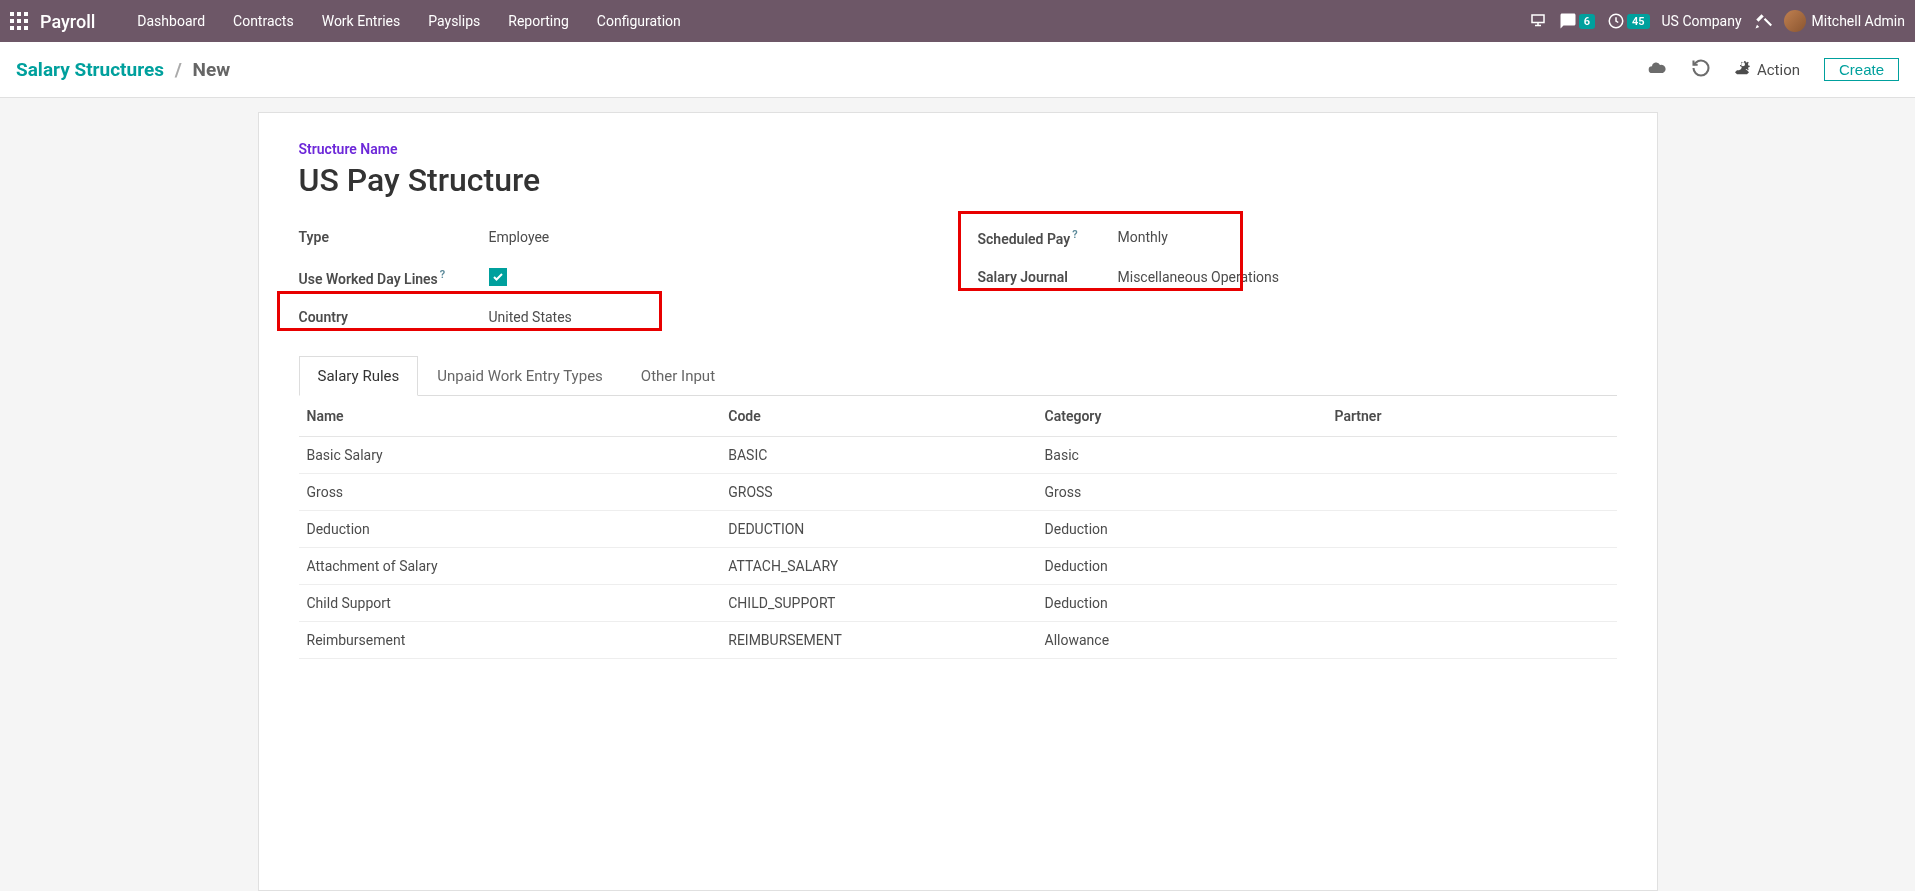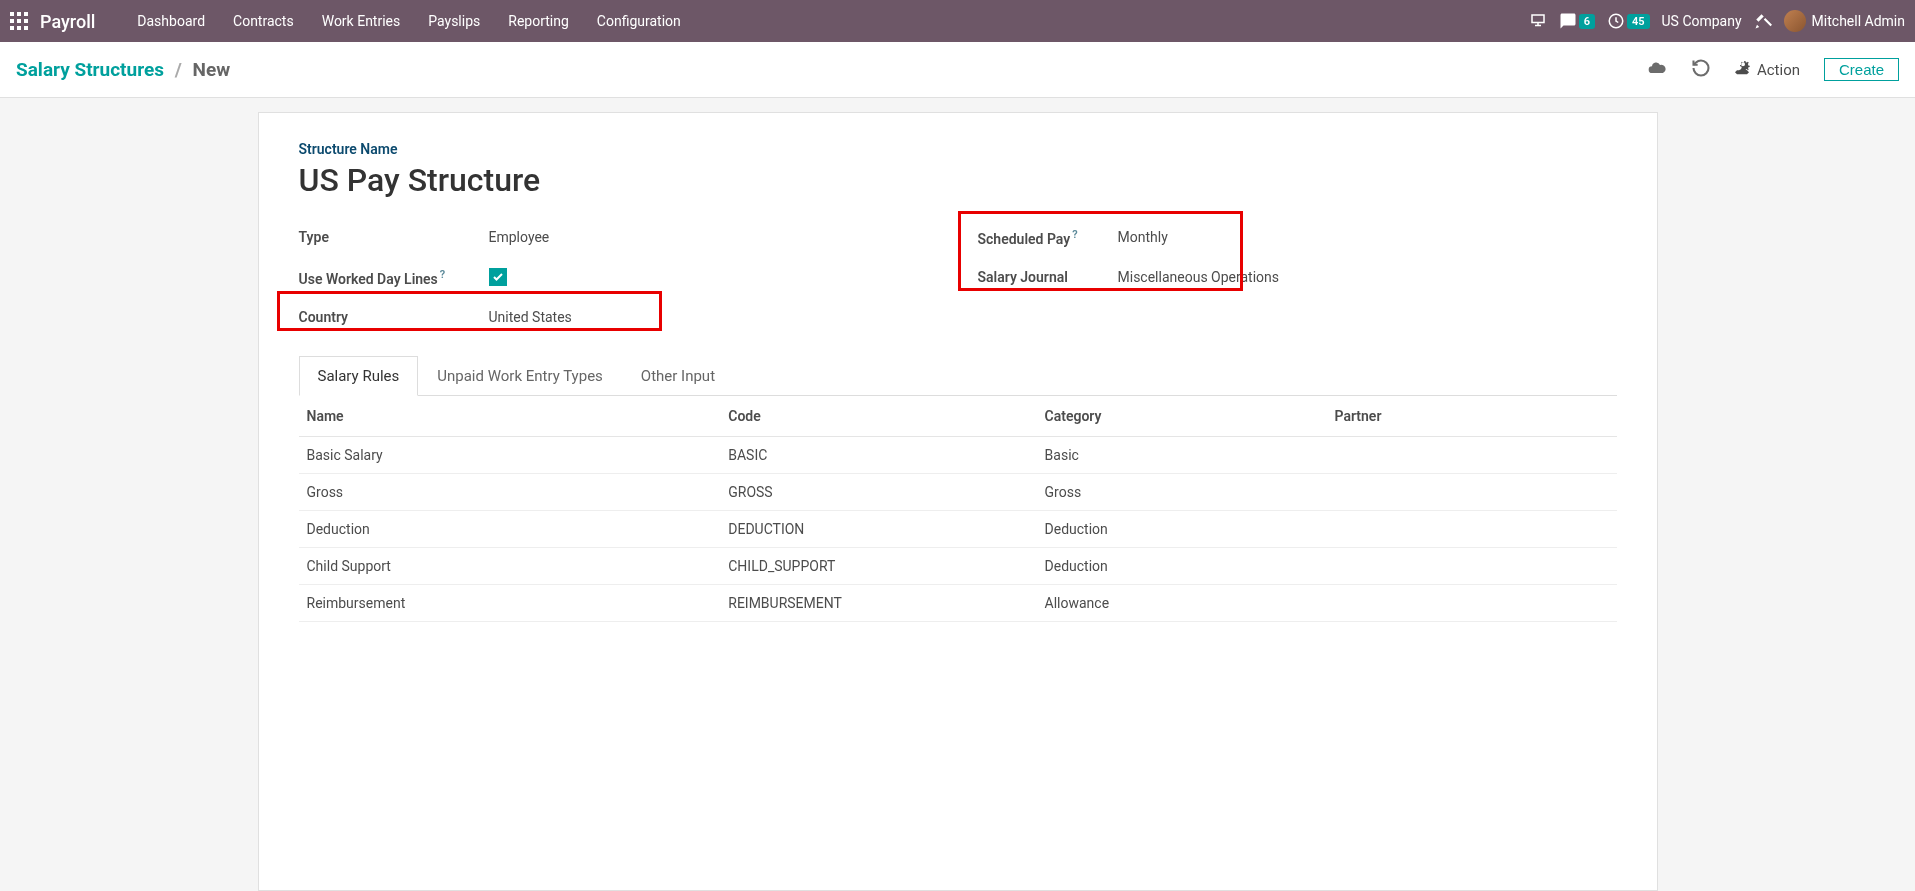--- a/index.html
+++ b/index.html
@@ -25,21 +25,21 @@
   .breadcrumb-sep { color: #aaa; margin: 0 6px; }
   .breadcrumb-current { color: #666; }
   .control-spacer { flex: 1; }
   .cp-actions { display: flex; align-items:center; gap: 24px; }
   .cp-icon { cursor:pointer; color:#6c6c6c; }
   .action-btn { cursor:pointer; color:#4c4c4c; font-size:15px; display:flex; align-items:flex-start; gap:6px; }
   .create-btn { border:1px solid #00a09d; color:#00a09d; background:#fff; padding:2px 14px; font-size:15px; cursor:pointer; }
   
   .main-area { display:flex; justify-content:center; padding: 0; overflow-y:auto; height: calc(891px - 42px - 56px); }
   .form-sheet { background:#fff; width:1400px; margin-top:14px; border:1px solid #e0e0e0; padding: 28px 40px 0 40px; }
-  .small-label { font-weight:600; color:#0c4a6e; font-size:14px; margin-bottom:4px; display:block; }
+  .small-label { font-weight:600; color:#6d28d9; font-size:14px; margin-bottom:4px; display:block; }
   .big-title { font-size:32px; font-weight:500; color:#333; margin-bottom:18px; }
   
   .two-col { display:flex; gap:40px; }
   .col { flex:1; }
   .form-row { display:flex; align-items:center; padding:8px 0; min-height:40px; }
   .form-row .label-cell { width:190px; font-weight:600; color:#4c4c4c; position:relative; }
   .form-row .value-cell { flex:1; color:#4c4c4c; }
   .help-q { color:#5b8999; font-size:11px; vertical-align: super; margin-left:2px; cursor:pointer; }
   
   .checkbox { width:18px; height:18px; background:#00a09d; display:inline-flex; align-items:center; justify-content:center; }
@@ -226,20 +226,26 @@
             <td>Gross</td>
             <td></td>
           </tr>
           <tr>
             <td>Deduction</td>
             <td>DEDUCTION</td>
             <td>Deduction</td>
             <td></td>
           </tr>
           <tr>
+            <td>Attachment of Salary</td>
+            <td>ATTACH_SALARY</td>
+            <td>Deduction</td>
+            <td></td>
+          </tr>
+          <tr>
             <td>Child Support</td>
             <td>CHILD_SUPPORT</td>
             <td>Deduction</td>
             <td></td>
           </tr>
           <tr>
             <td>Reimbursement</td>
             <td>REIMBURSEMENT</td>
             <td>Allowance</td>
             <td></td>

